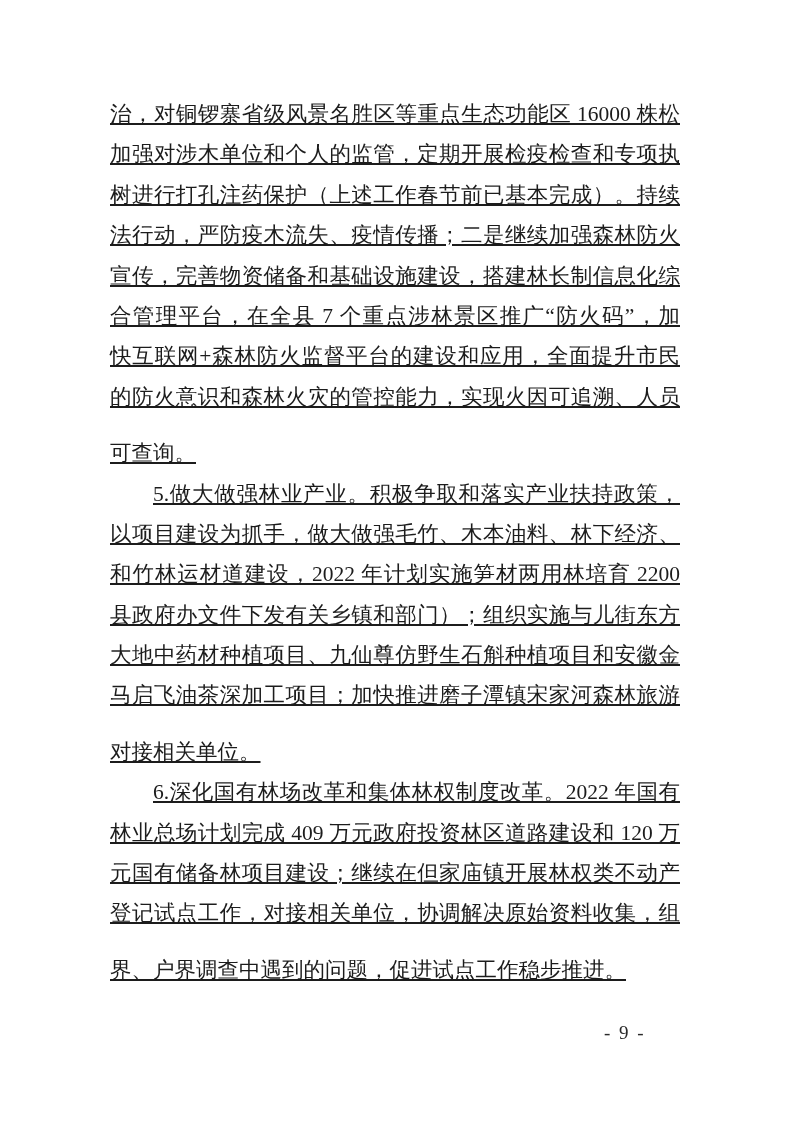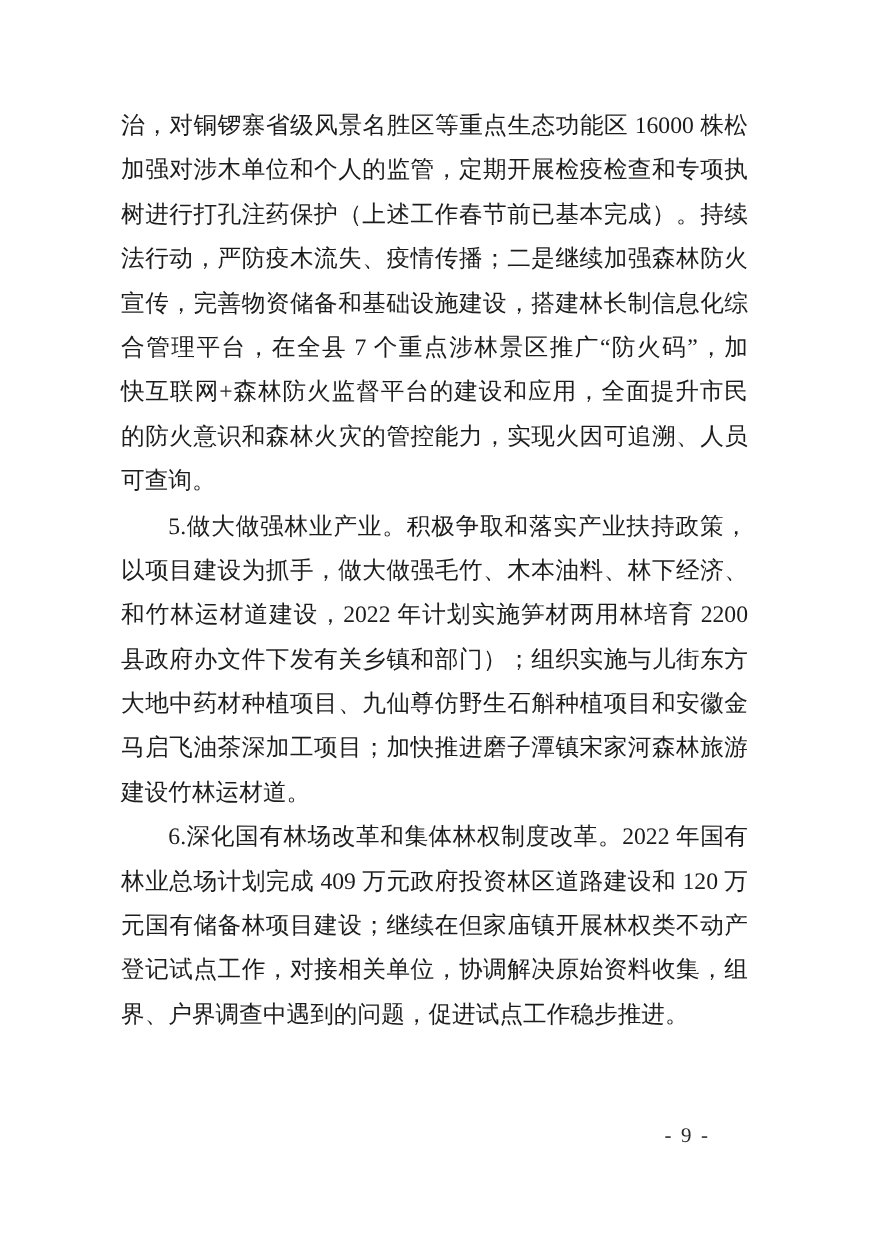--- a/index.html
+++ b/index.html
@@ -23,23 +23,25 @@
     width: 570px;
   }
   .line {
     font-size: 21.5px;
     line-height: 40.4px;
     height: 40.4px;
     text-align: justify;
     text-align-last: justify;
     white-space: normal;
     overflow: visible;
+    text-decoration: underline;
   }
   .line.last-line {
     text-align-last: left;
+    margin-top: 16px;
   }
   .line.first-indent {
     text-indent: 2em;
   }
   .page-number {
     position: absolute;
     top: 1022px;
     left: 604px;
     font-size: 19px;
     letter-spacing: 2px;
@@ -60,21 +62,21 @@
       <div class="line">合管理平台，在全县 7 个重点涉林景区推广“防火码”，加</div>
       <div class="line">快互联网+森林防火监督平台的建设和应用，全面提升市民</div>
       <div class="line">的防火意识和森林火灾的管控能力，实现火因可追溯、人员</div>
       <div class="line last-line">可查询。</div>
       <div class="line first-indent">5.做大做强林业产业。积极争取和落实产业扶持政策，</div>
       <div class="line">以项目建设为抓手，做大做强毛竹、木本油料、林下经济、</div>
       <div class="line">和竹林运材道建设，2022 年计划实施笋材两用林培育 2200</div>
       <div class="line">县政府办文件下发有关乡镇和部门）；组织实施与儿街东方</div>
       <div class="line">大地中药材种植项目、九仙尊仿野生石斛种植项目和安徽金</div>
       <div class="line">马启飞油茶深加工项目；加快推进磨子潭镇宋家河森林旅游</div>
-      <div class="line last-line">建设竹林运材道。</div>
+      <div class="line last-line">对接相关单位。</div>
       <div class="line first-indent">6.深化国有林场改革和集体林权制度改革。2022 年国有</div>
       <div class="line">林业总场计划完成 409 万元政府投资林区道路建设和 120 万</div>
       <div class="line">元国有储备林项目建设；继续在但家庙镇开展林权类不动产</div>
       <div class="line">登记试点工作，对接相关单位，协调解决原始资料收集，组</div>
       <div class="line last-line">界、户界调查中遇到的问题，促进试点工作稳步推进。</div>
     </main>
   <div class="page-number">- 9 -</div>
 </div>
 
 </body></html>

